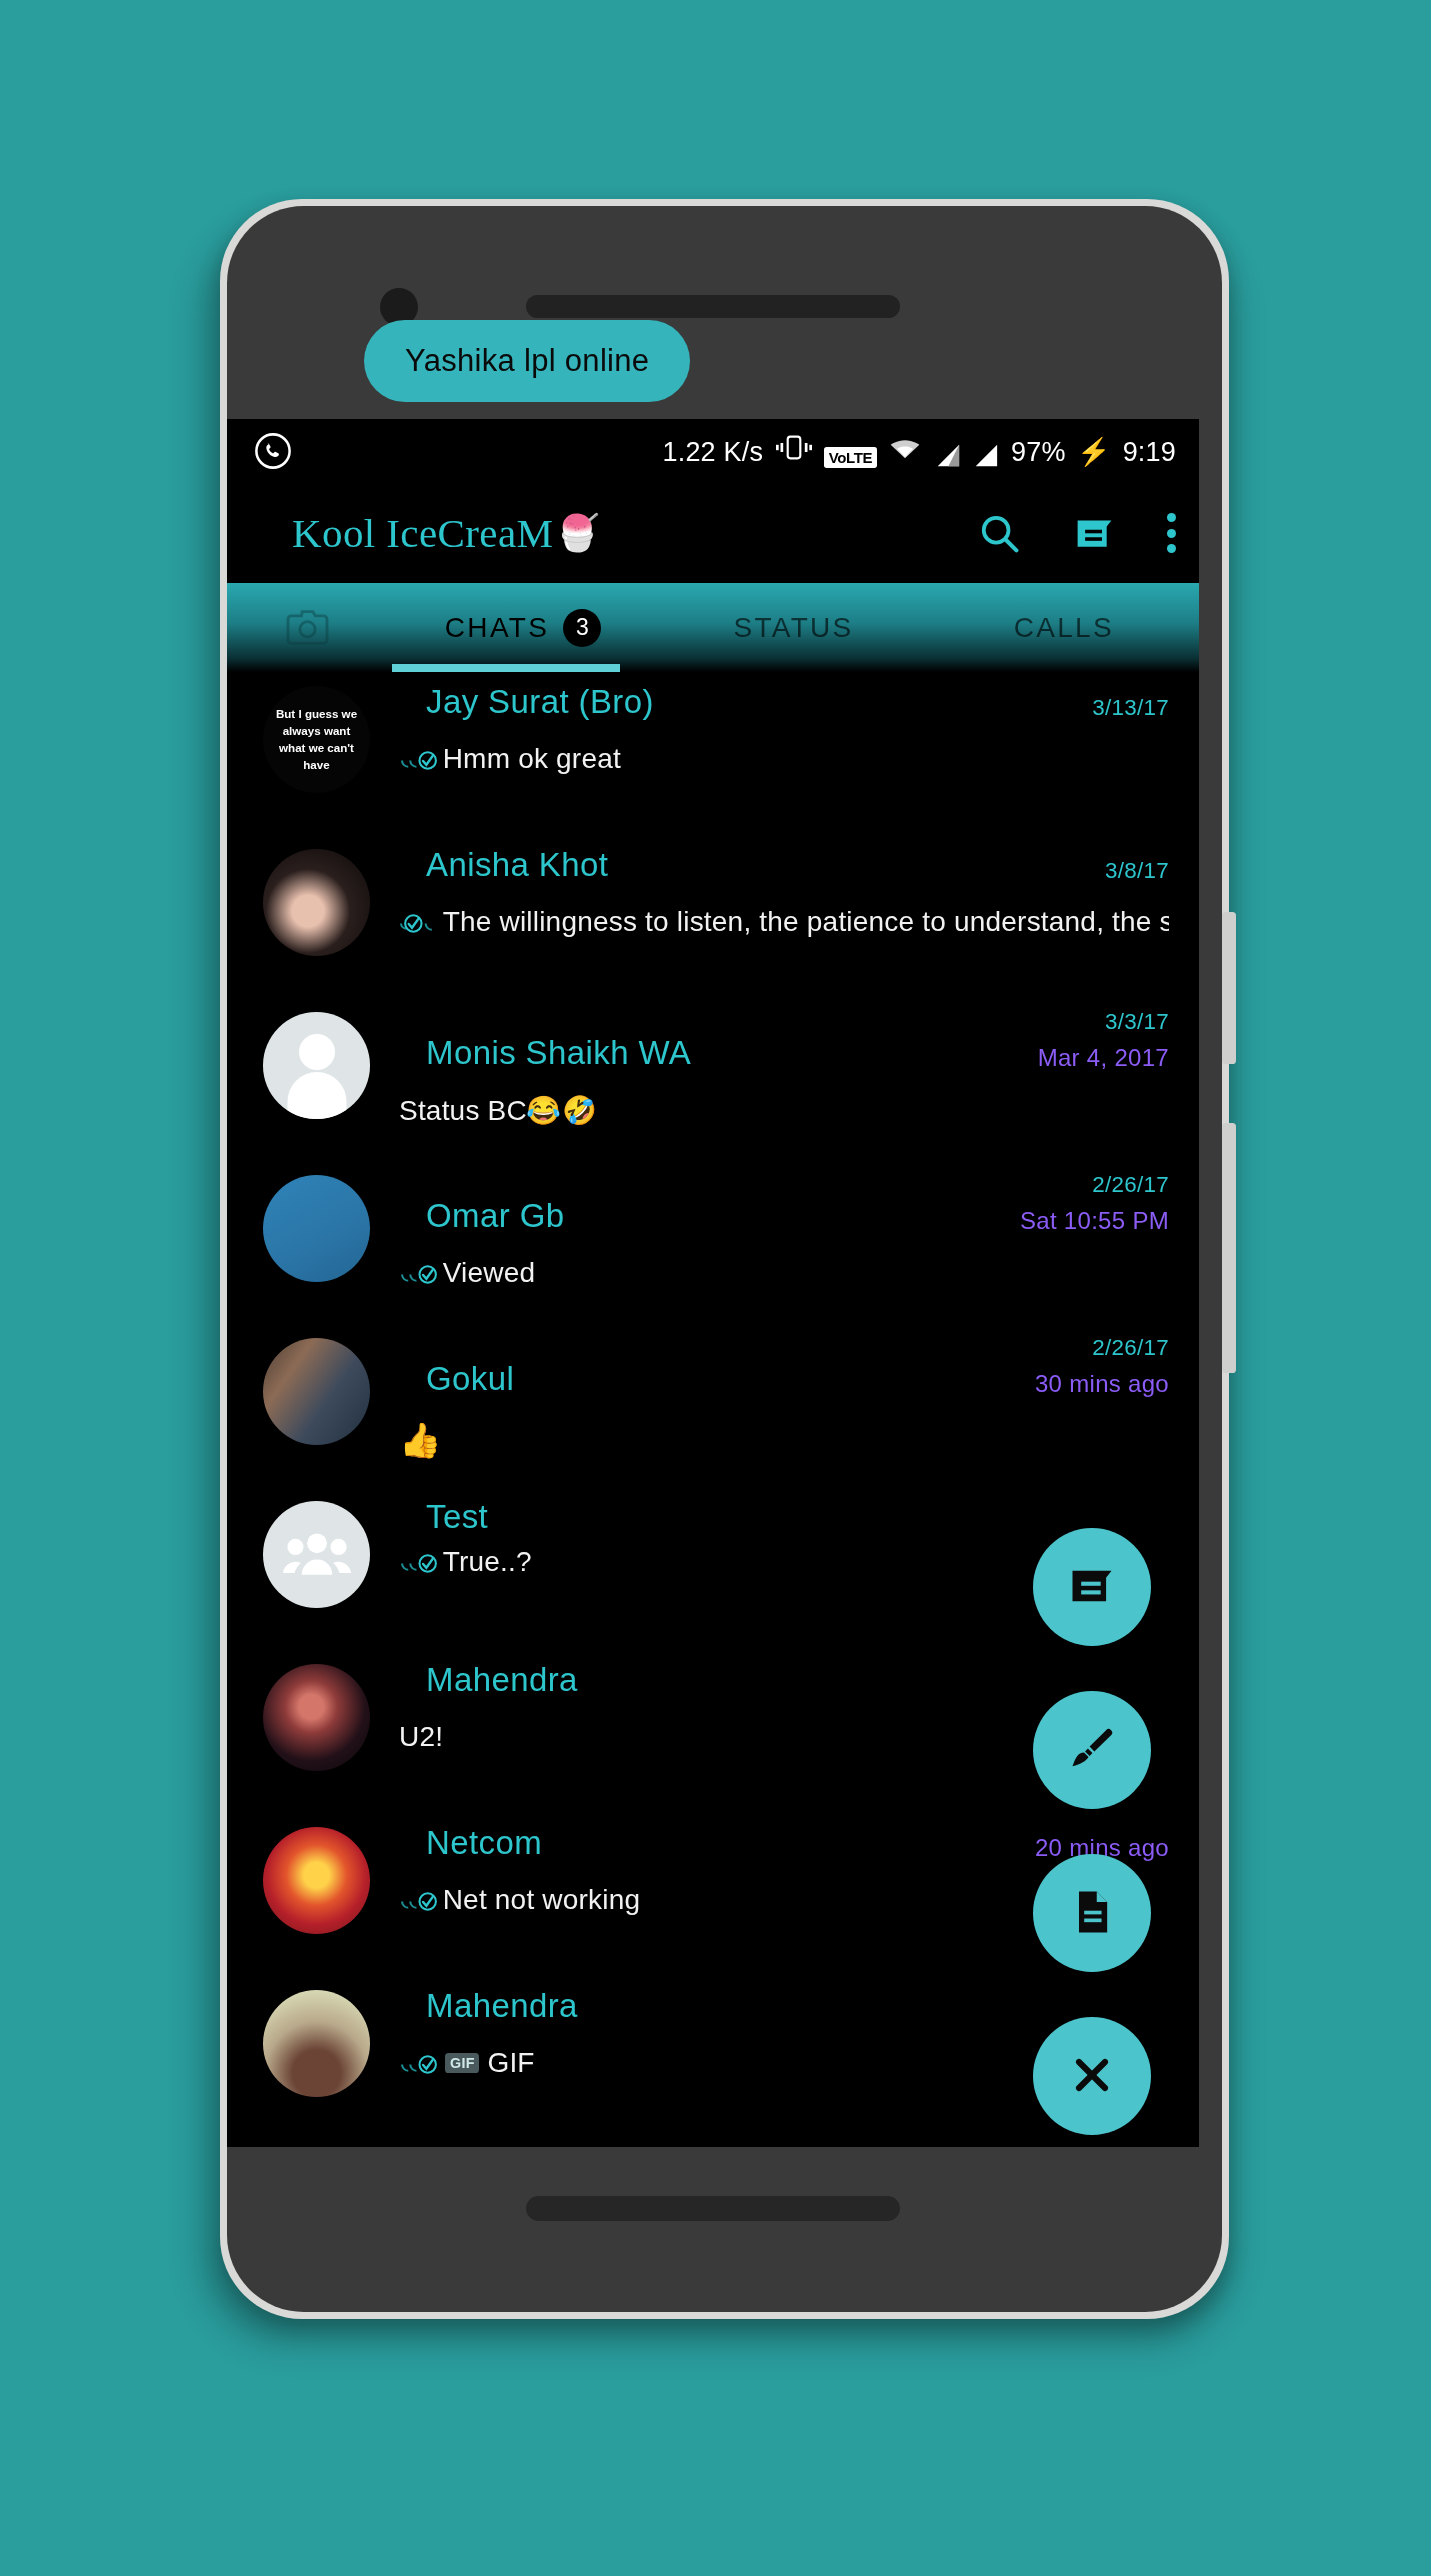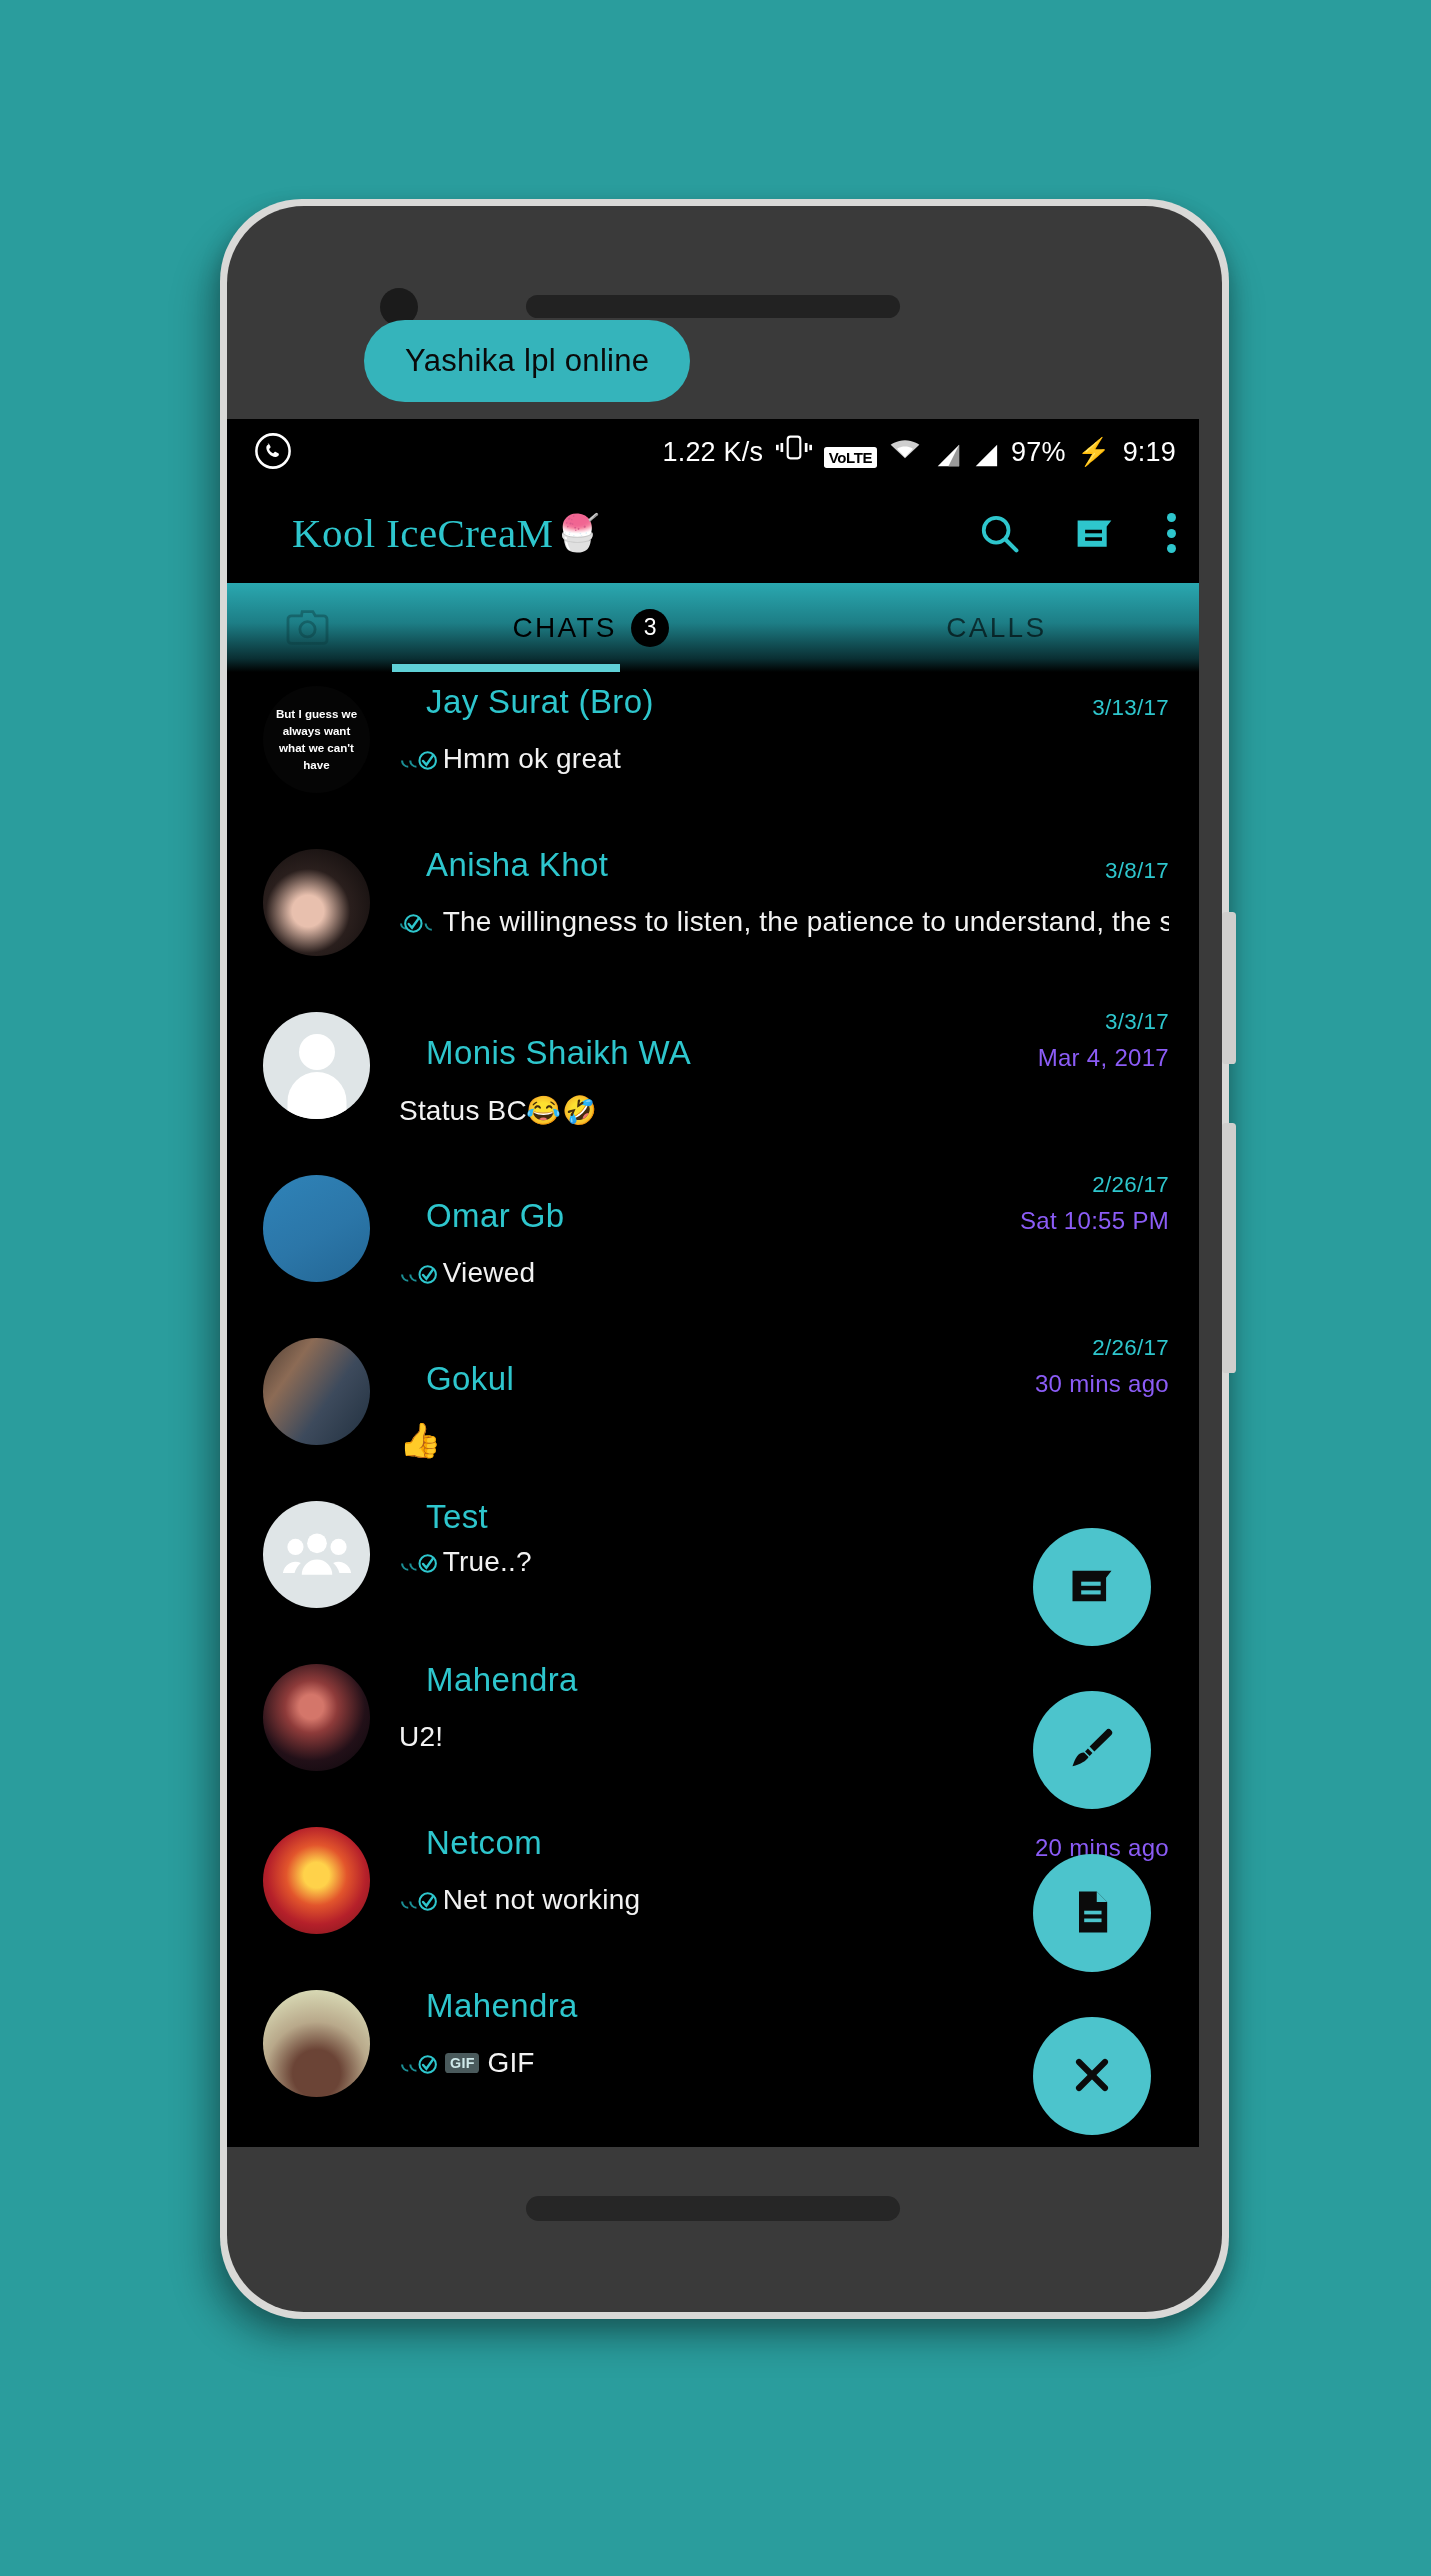--- a/index.html
+++ b/index.html
@@ -298,20 +298,23 @@
             <path d="M9 2 h6 l1.4 2.4 H21 a2 2 0 0 1 2 2 V18 a2 2 0 0 1 -2 2 H3 a2 2 0 0 1 -2 -2 V6.4 a2 2 0 0 1 2 -2 h5.6 Z" fill="none" stroke="#0a3a3d" stroke-width="1.6"></path>
             <circle cx="12" cy="12" r="4.3" fill="none" stroke="#0a3a3d" stroke-width="1.6"></circle>
           </svg>
         </span>
       </div>
       <div class="tab active">
         <span class="tab-label">CHATS</span>
         <span class="badge">3</span>
       </div>
       <div class="tab">
+        <span class="tab-label">STATUS</span>
+      </div>
+      <div class="tab">
         <span class="tab-label">CALLS</span>
       </div>
       <div class="indicator"></div>
     </div>
 
     <div class="list">
 
       <div class="row">
         <div class="avatar">
           <div class="av-quote">But I guess we always want what we can't have</div>

